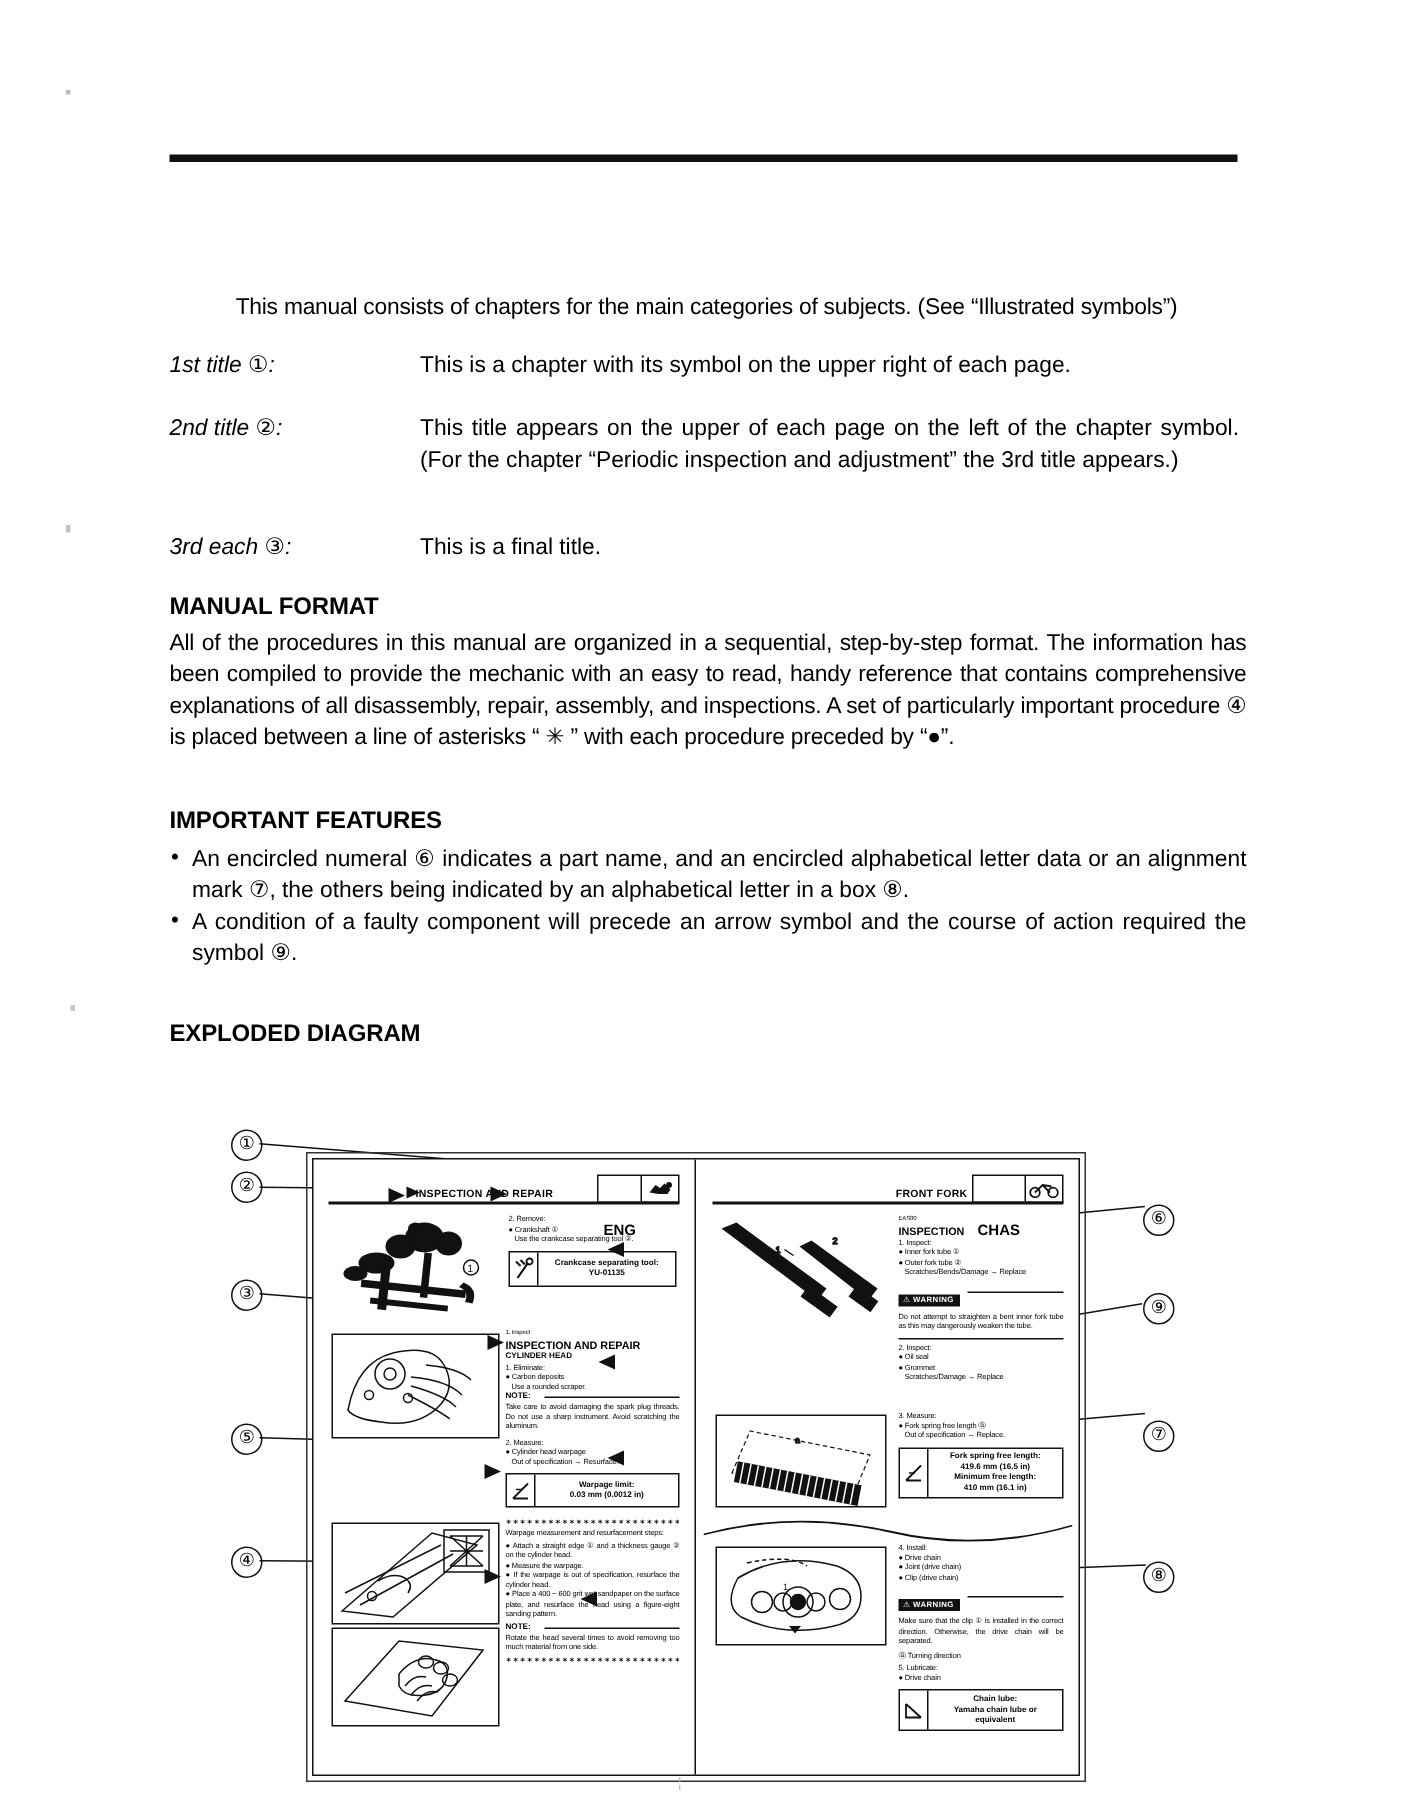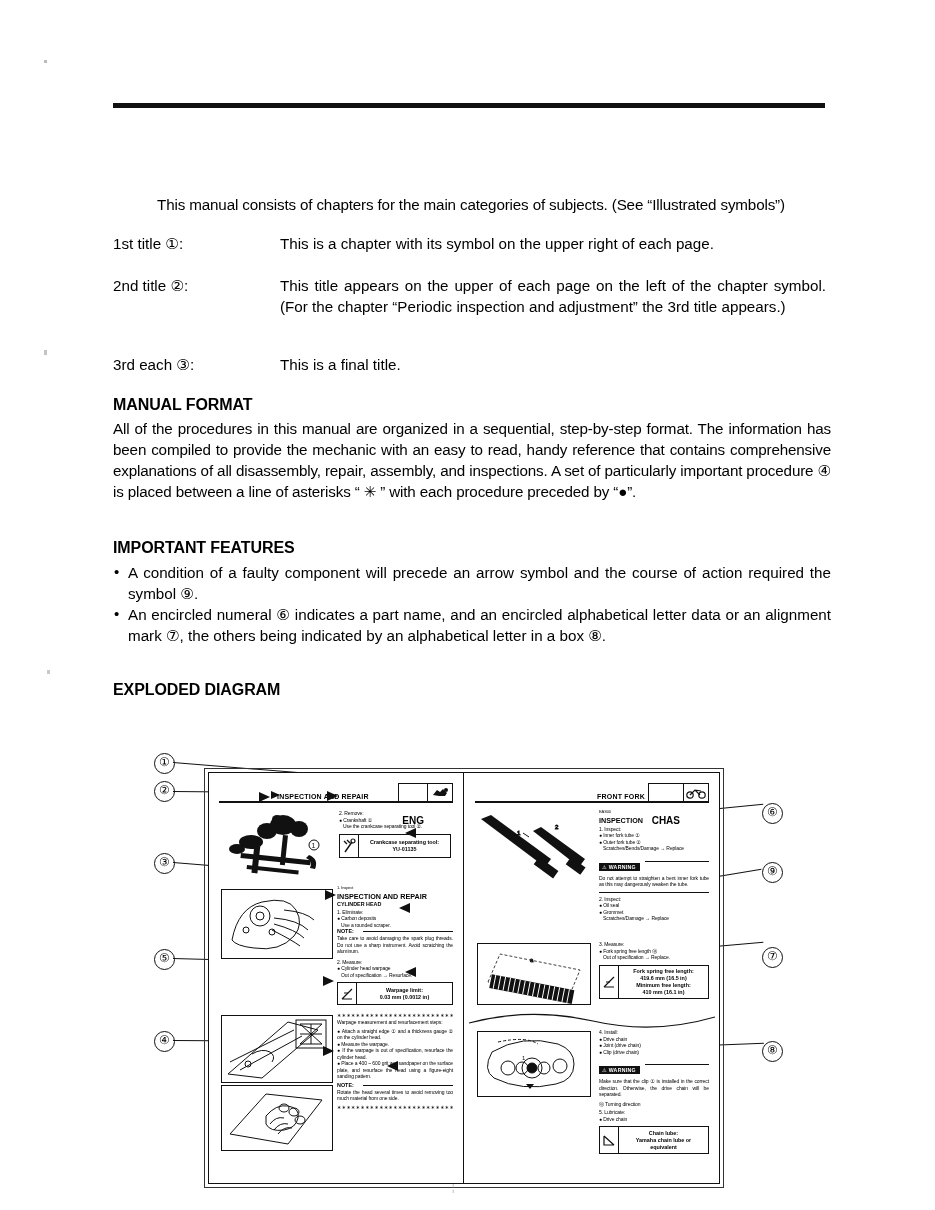--- a/index.html
+++ b/index.html
@@ -25,21 +25,21 @@
     position:absolute;font-size:16px;font-weight:bold;letter-spacing:-.1px;
   }
   .para{
     position:absolute;font-size:15.2px;line-height:21px;text-align:justify;
     letter-spacing:-.15px;
   }
   .para.nj{text-align:center;}
 
   
   .titlerow{position:absolute;font-size:15.2px;line-height:21px;}
-  .titlerow .lbl{position:absolute;left:0;top:0;white-space:nowrap;}
+  .titlerow .lbl{position:absolute;left:0;top:0;white-space:nowrap;font-style:italic;}
   .titlerow .dsc{position:absolute;left:167px;top:0;width:546px;text-align:justify;}
   .titlerow .dsc.nj{text-align:left;}
 
   
   .blist{position:absolute;font-size:15.2px;line-height:21px;}
   .bitem{position:relative;padding-left:15px;margin-bottom:0px;text-align:justify;}
   .bitem:before{
     content:"\2022";position:absolute;left:1px;top:-1px;font-size:15px;
   }
 
@@ -159,22 +159,22 @@
   <div class="titlerow" style="left:113px;top:354px;width:720px;">
     <span class="lbl">3rd each ③:</span>
     <span class="dsc nj">This is a final title.</span>
   </div>
 
   <div class="sec-head" style="left:113px;top:396px;">MANUAL FORMAT</div>
   <div class="para" style="left:113px;top:418px;width:718px;">All of the procedures in this manual are organized in a sequential, step-by-step format. The information has been compiled to provide the mechanic with an easy to read, handy reference that contains comprehensive explanations of all disassembly, repair, assembly, and inspections. A set of particularly important procedure ④ is placed between a line of asterisks “ ✳ ” with each procedure preceded by “●”.</div>
 
   <div class="sec-head" style="left:113px;top:539px;">IMPORTANT FEATURES</div>
   <div class="blist" style="left:113px;top:562px;width:718px;">
+    <div class="bitem">An encircled numeral ⑥ indicates a part name, and an encircled alphabetical letter data or an alignment mark ⑦, the others being indicated by an alphabetical letter in a box ⑧.</div>
     <div class="bitem">A condition of a faulty component will precede an arrow symbol and the course of action required the symbol ⑨.</div>
-    <div class="bitem">An encircled numeral ⑥ indicates a part name, and an encircled alphabetical letter data or an alignment mark ⑦, the others being indicated by an alphabetical letter in a box ⑧.</div>
   </div>
 
   <div class="sec-head" style="left:113px;top:681px;">EXPLODED DIAGRAM</div>
 
   <div class="figure">
 
     <div class="callout" style="left:16px;top:3px;">①</div>
     <div class="callout" style="left:16px;top:31px;">②</div>
     <div class="callout" style="left:16px;top:103px;">③</div>
     <div class="callout" style="left:16px;top:281px;">④</div>

